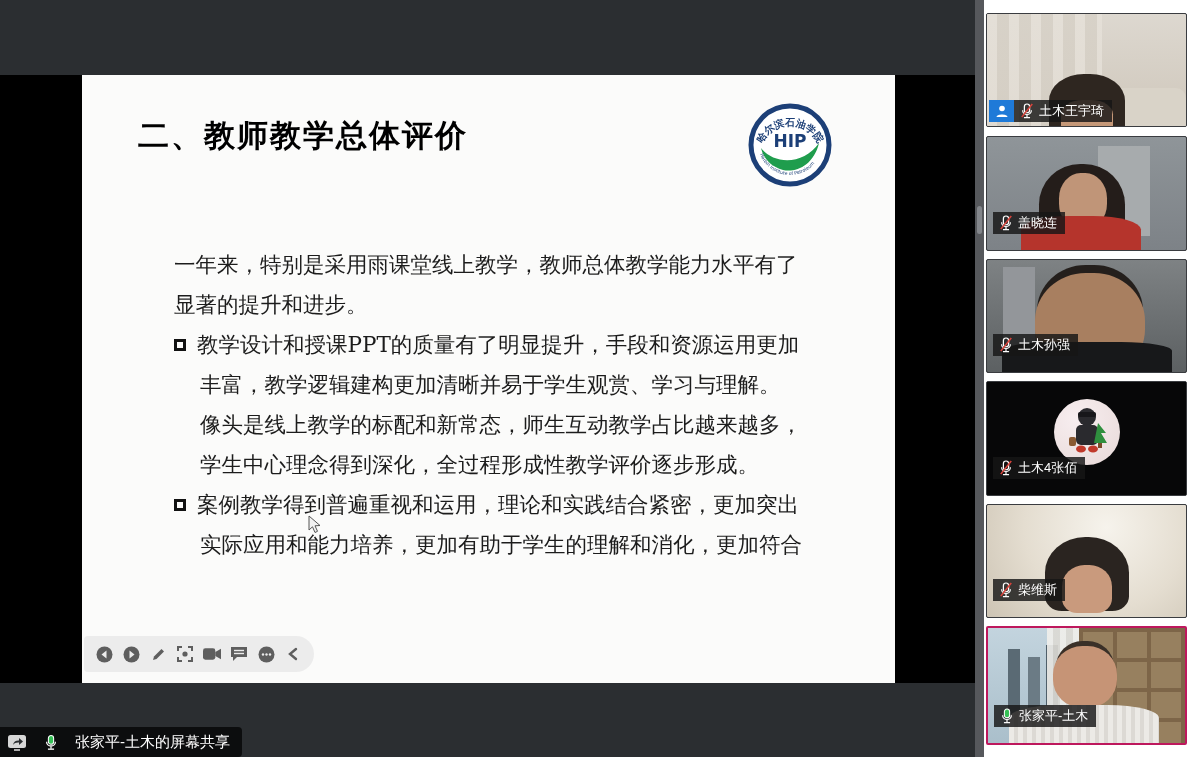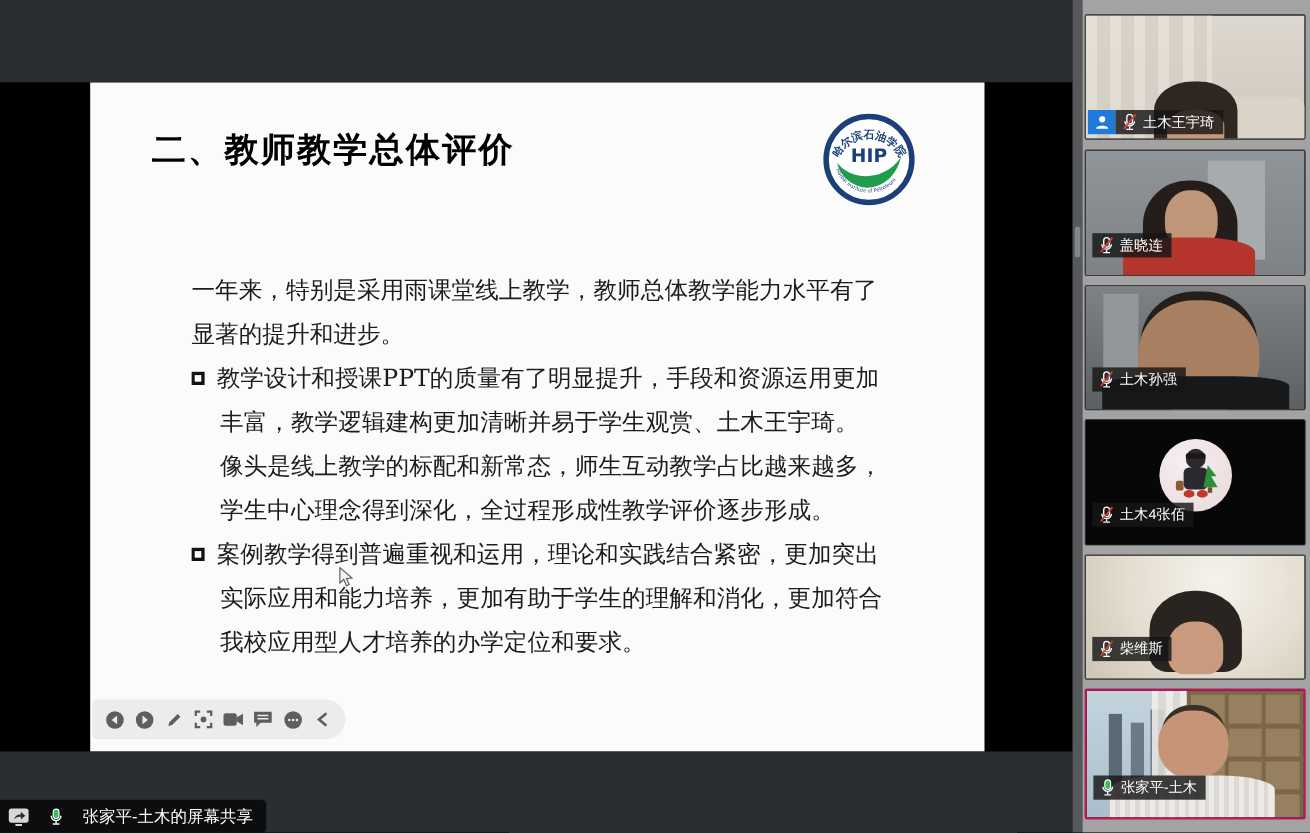--- a/index.html
+++ b/index.html
@@ -32,21 +32,21 @@
   
   .share-banner { position:absolute; left:0; top:727px; height:30px; background:#0c0d0e; color:#fff;
                   display:flex; align-items:center; gap:17px; padding:0 12px 0 7px; border-radius:0 4px 4px 0;
                   font-size:15px; }
 
   
   .divider { position:absolute; left:975px; top:0; width:9px; height:757px; background:#56585c; cursor:col-resize; }
   .divider-handle { position:absolute; left:2px; top:206px; width:5px; height:28px; background:#83868b; border-radius:3px; }
 
   
-  .sidebar { position:absolute; left:984px; top:0; width:207px; height:757px; background:#a3a3a3; }
+  .sidebar { position:absolute; left:984px; top:0; width:207px; height:757px; background:#ffffff; }
   .tile { position:absolute; left:2px; width:201px; border:1px solid #3a3c40; border-radius:2px; overflow:hidden;
           background:#000; cursor:pointer; }
   .tile.speaking { border:2px solid #be185d; }
   .video { position:absolute; inset:0; }
 
   .name-bar { position:absolute; left:6px; bottom:16px; height:22px; background:rgba(22,22,22,.82); color:#fff;
               display:flex; align-items:center; gap:5px; padding:0 8px 0 6px; font-size:13px; white-space:nowrap; }
   .tile1 .name-bar { left:27px; bottom:4px; }
   .badge { position:absolute; left:2px; bottom:4px; width:25px; height:22px; background:#1f7ad8;
            display:flex; align-items:center; justify-content:center; }
@@ -124,28 +124,27 @@
         <text font-size="4.6" fill="#1c3f77" font-family="DejaVu Sans, sans-serif">
           <textPath href="#arcBot" startOffset="4%">Harbin Institute of Petroleum</textPath>
         </text>
       </svg>
 
       <div class="slide-body">
         <div class="line">一年来，特别是采用雨课堂线上教学，教师总体教学能力水平有了</div>
         <div class="line">显著的提升和进步。</div>
 
         <div class="line"><span class="sq"></span><span>教学设计和授课PPT的质量有了明显提升，手段和资源运用更加</span></div>
-        <div class="line cont">丰富，教学逻辑建构更加清晰并易于学生观赏、土木王宇琦。</div>
+        <div class="line cont">丰富，教学逻辑建构更加清晰并易于学生观赏、学习与理解。</div>
 
         <div class="line cont">像头是线上教学的标配和新常态，师生互动教学占比越来越多，</div>
         <div class="line cont">学生中心理念得到深化，全过程形成性教学评价逐步形成。</div>
 
         <div class="line"><span class="sq"></span><span>案例教学得到普遍重视和运用，理论和实践结合紧密，更加突出</span></div>
         <div class="line cont">实际应用和能力培养，更加有助于学生的理解和消化，更加符合</div>
-        <div class="line cont">我校应用型人才培养的办学定位和要求。</div>
       </div>
 
       <div class="slide-toolbar">
         <span class="tb-icon">
           <svg width="17" height="17" viewBox="0 0 17 17">
               <circle cx="8.5" cy="8.5" r="8" fill="#5e5e5e"></circle>
               <path d="M10.5 4.5 L5.5 8.5 L10.5 12.5 Z" fill="#ececec"></path>
             </svg>
         </span>
         <span class="tb-icon">

